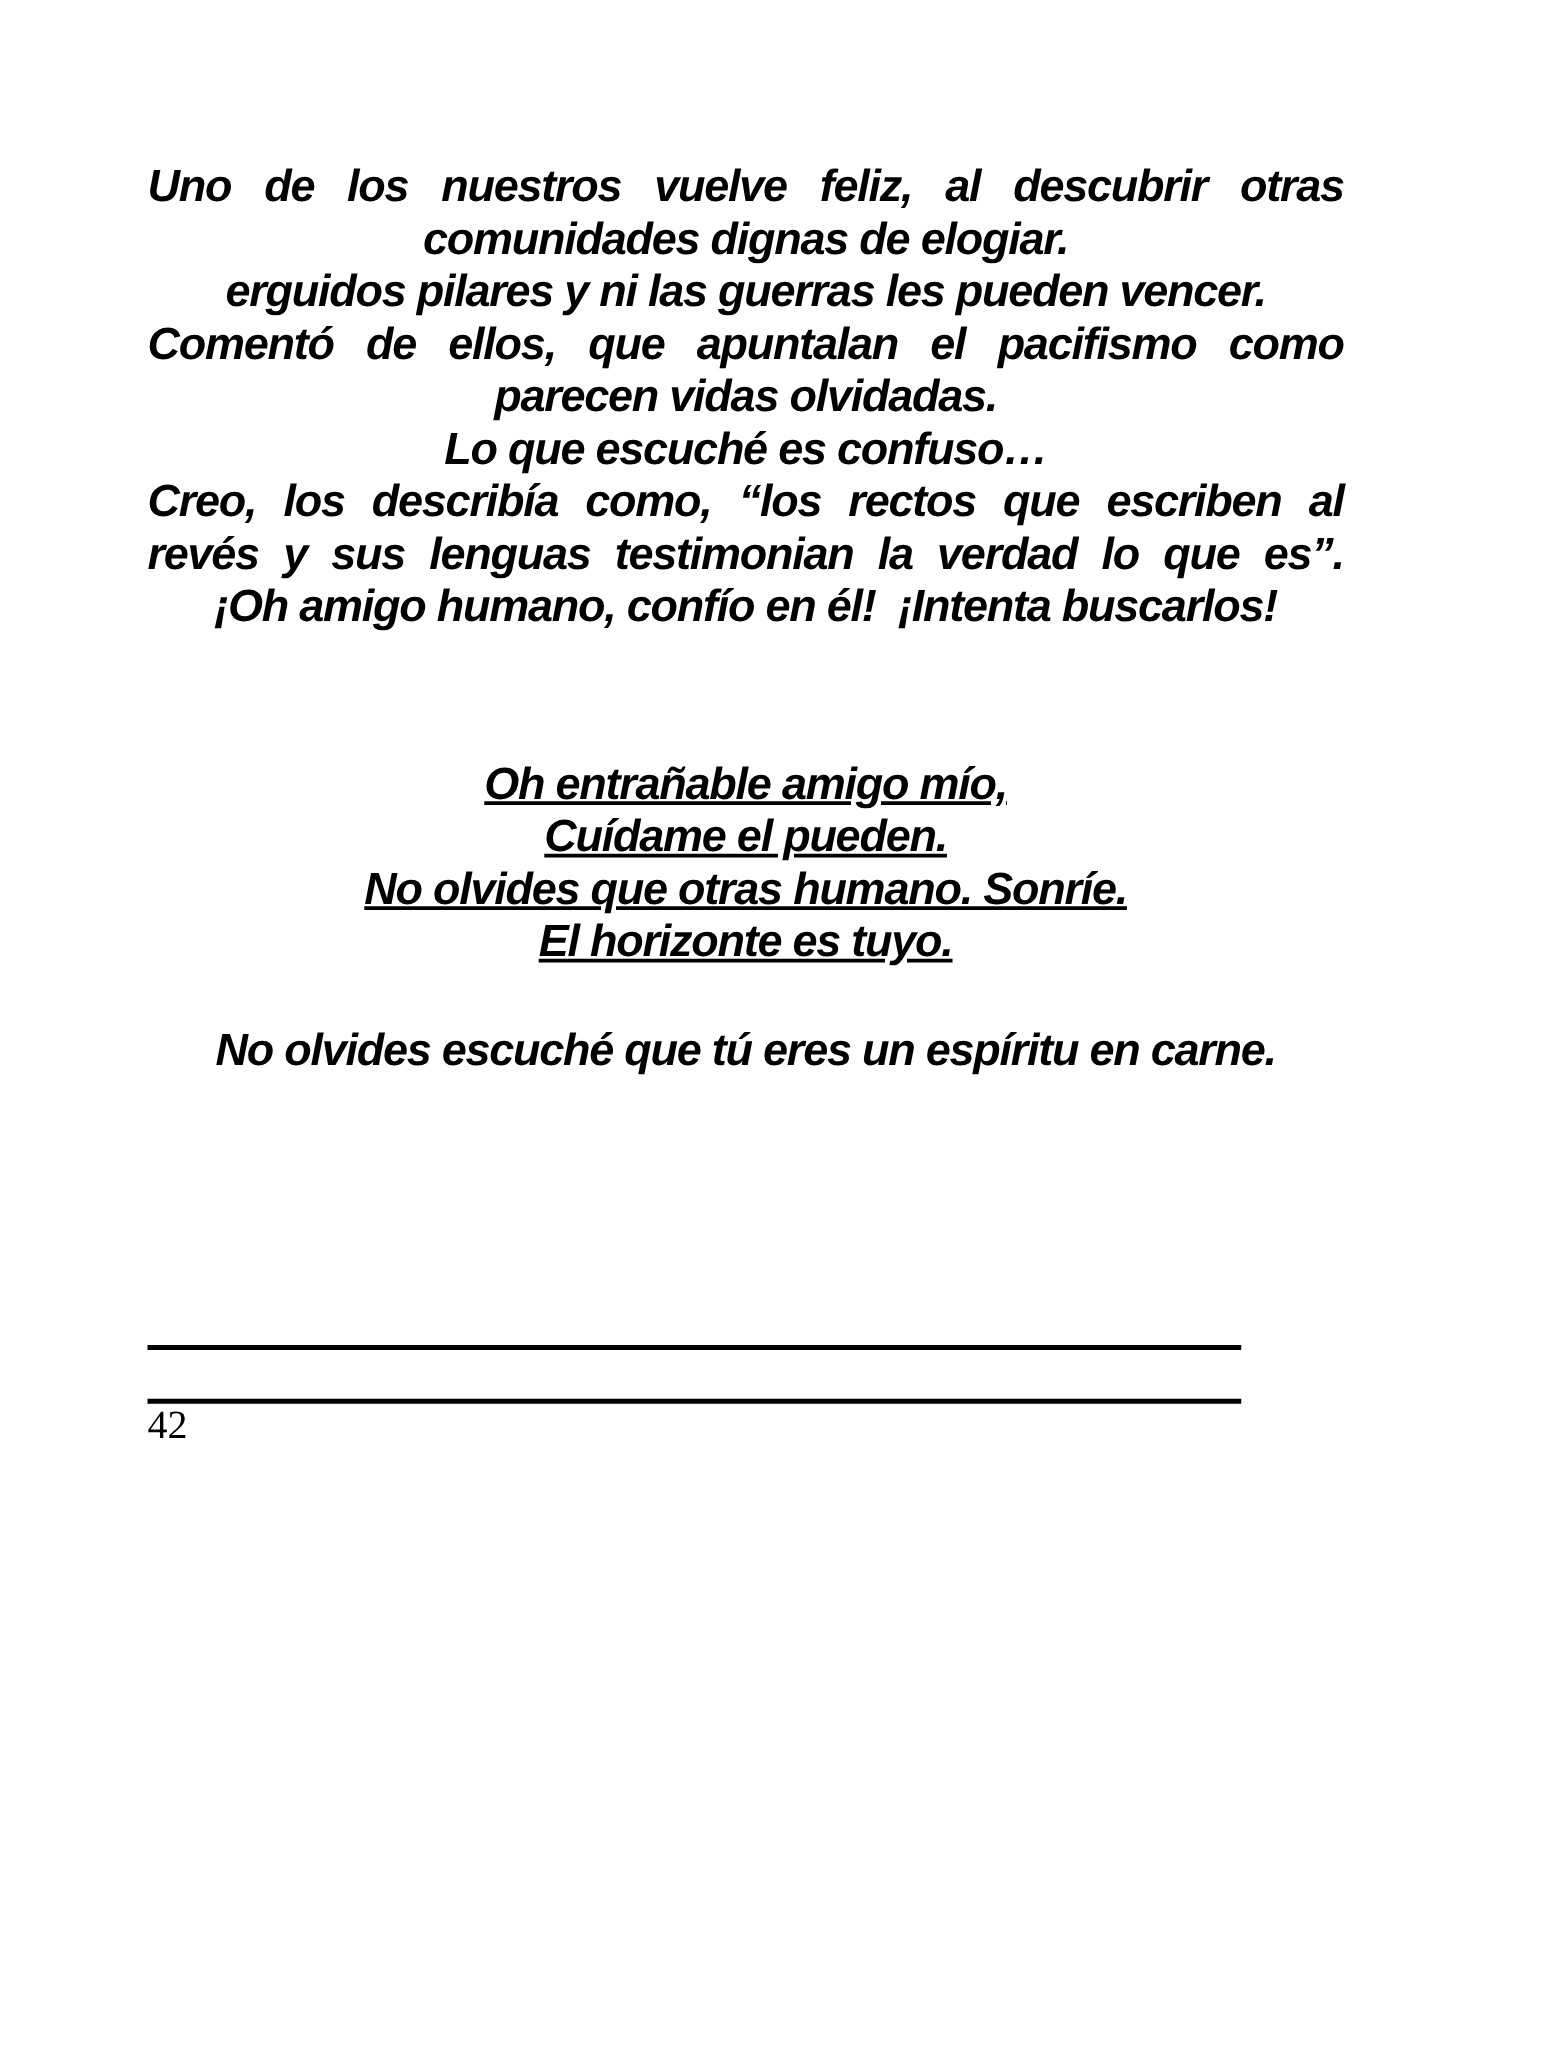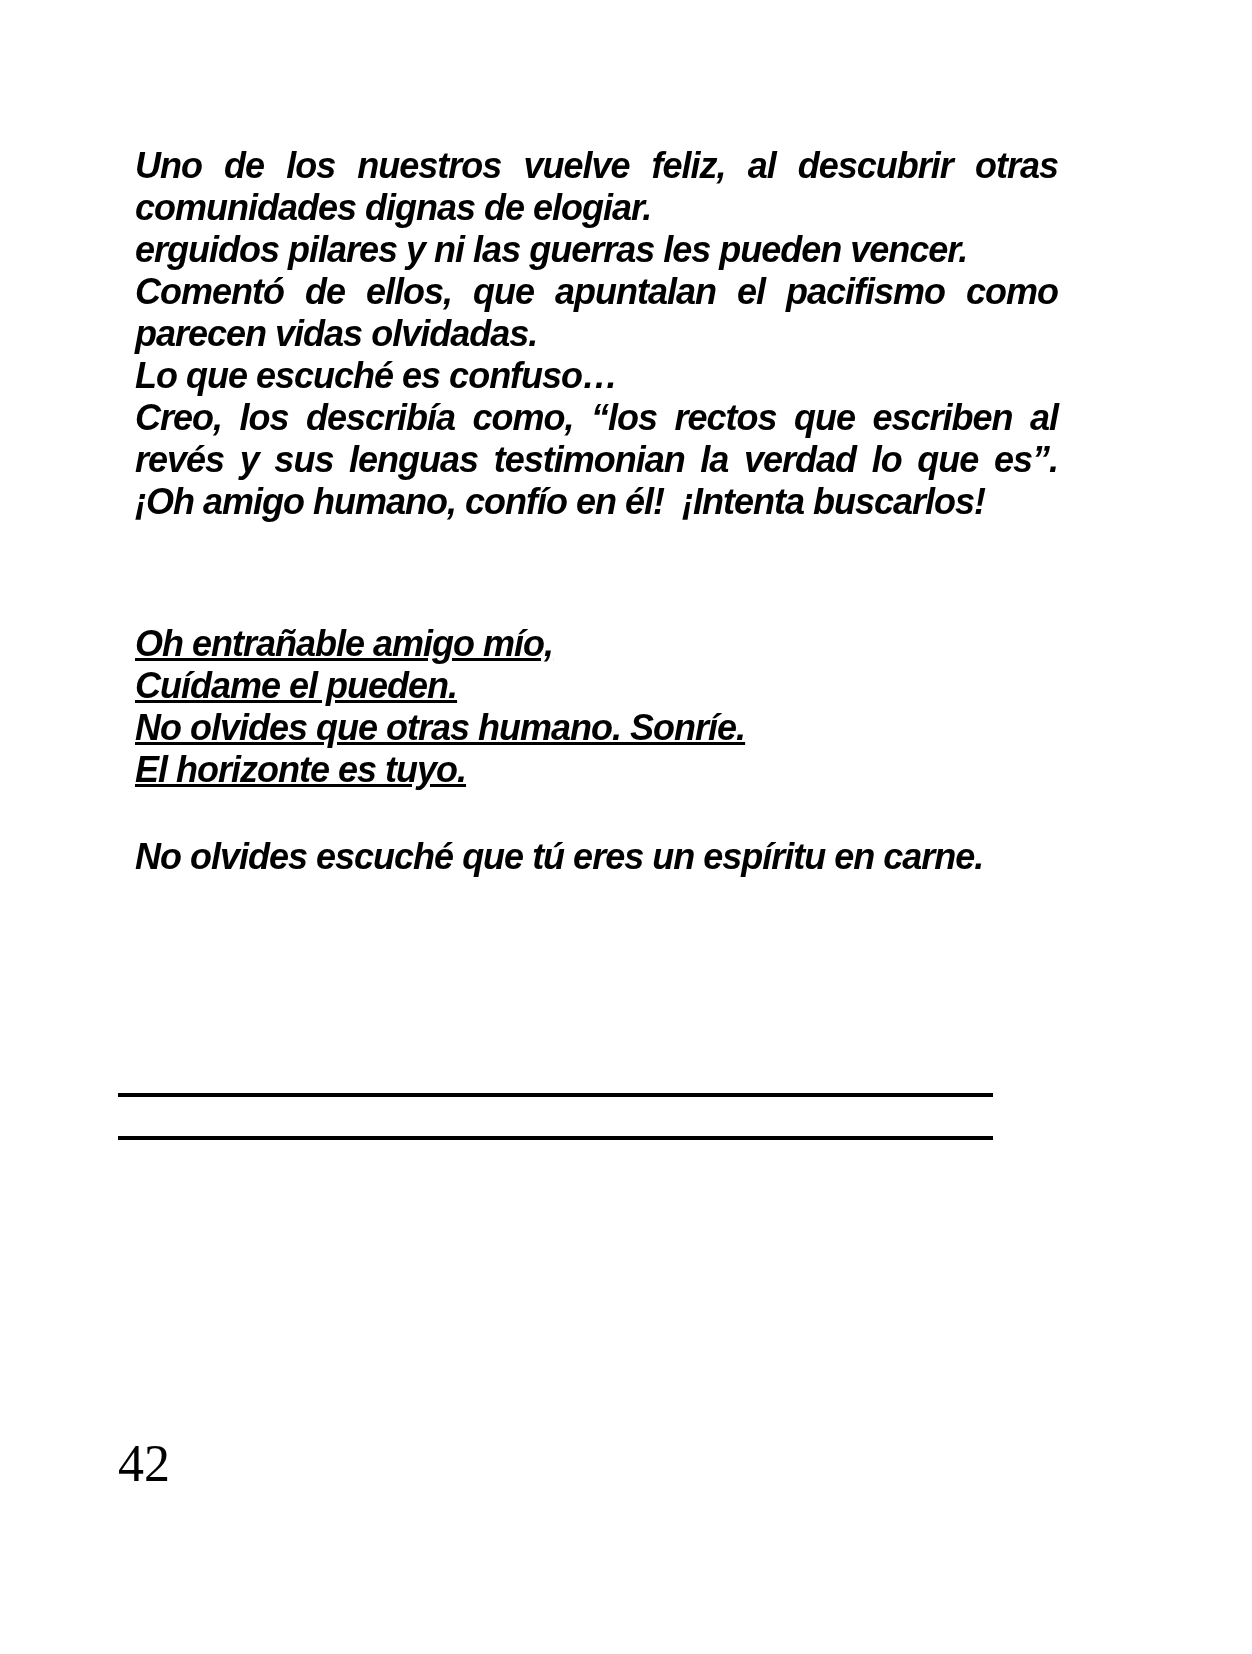--- a/index.html
+++ b/index.html
@@ -15,54 +15,53 @@
     background: #ffffff;
     color: #000000;
     overflow: hidden;
   }
   .content {
     padding-left: 118px;
     padding-top: 128px;
     width: 957px;
   }
   .stanza {
-    margin: 17px;
+    margin: 0;
     padding: 0;
   }
   .line {
     font-family: "Liberation Sans", "DejaVu Sans", sans-serif;
     font-weight: bold;
     font-style: italic;
     font-size: 36px;
     line-height: 42px;
     letter-spacing: -1px;
     white-space: nowrap;
-    text-align: left;
+    text-align: center;
     color: #000000;
   }
   .line.j {
     white-space: nowrap;
     text-align: justify;
     text-align-last: justify;
   }
   .stanza-2 { margin-top: 100px; text-decoration: underline; }
   .stanza-3 { margin-top: 45px; }
   .rules { margin-top: 215px; }
   .rule {
     width: 875px;
     height: 4px;
     background: #000000;
   }
   .rule + .rule { margin-top: 39px; }
   .page-number {
-    margin-top: 298px;
     font-family: "Liberation Serif", "DejaVu Serif", serif;
     font-weight: normal;
     font-style: normal;
-    font-size: 52px;
+    font-size: 32px;
     line-height: 1;
     color: #000000;
   }
 </style>
 </head>
 <body>
 
 <div class="sheet">
   <div class="content">
 

